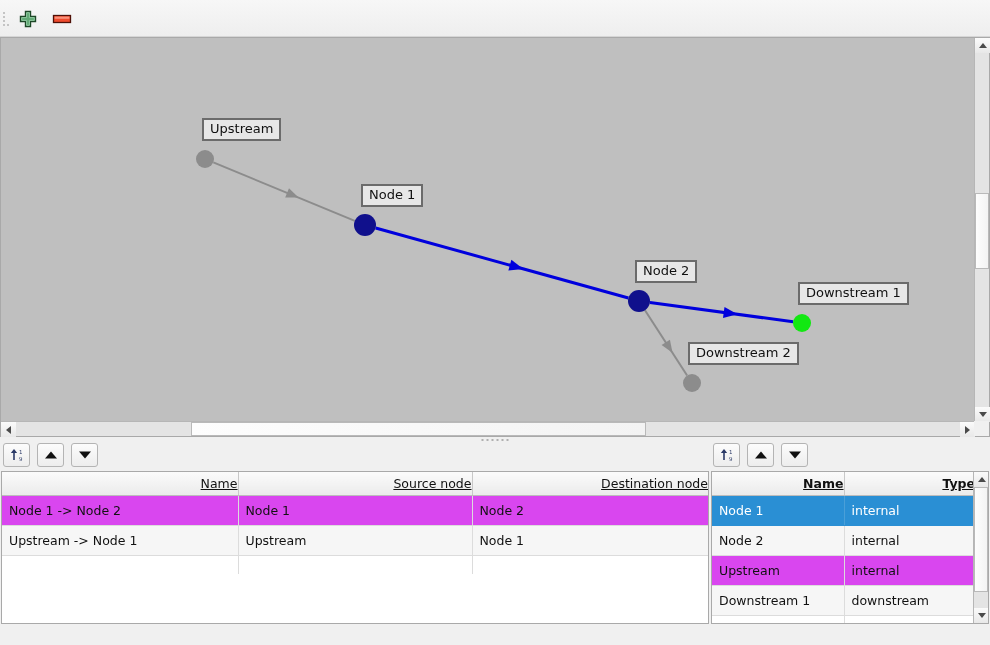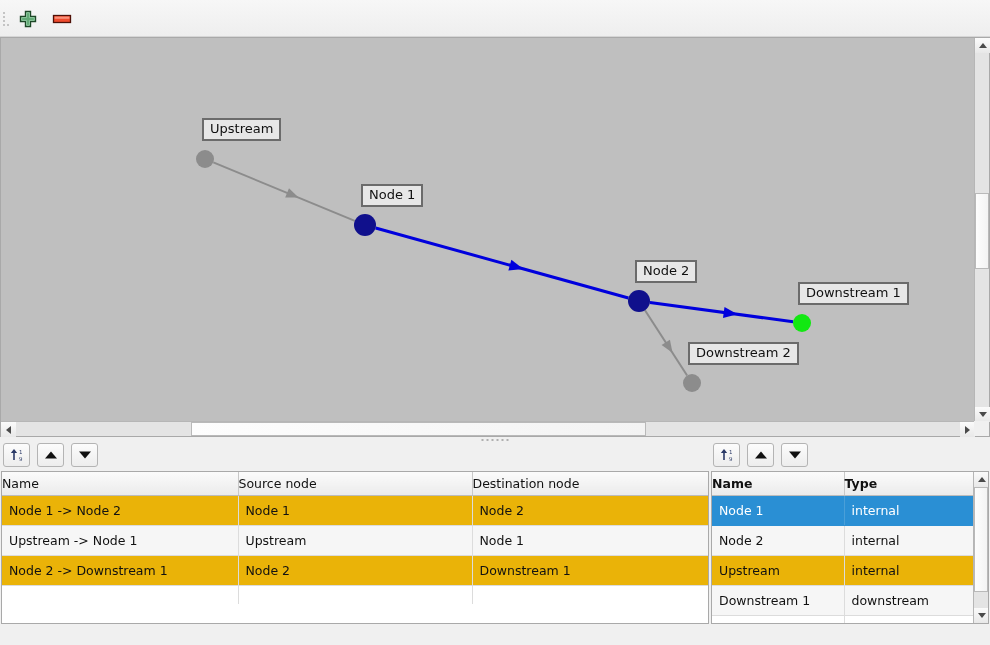--- a/index.html
+++ b/index.html
@@ -157,35 +157,36 @@
     width: 100%;
     font-size: 12.5px;
   }
   table.grid th {
     height: 23px;
     background: linear-gradient(to bottom, #fbfbfb 0%, #ebebeb 100%);
     border-right: 1px solid #c8c8c8;
     border-bottom: 1px solid #bcbcbc;
     font-weight: normal;
     color: #111;
-    text-align: left;
+    text-align: right;
     padding: 0;
+    text-decoration: underline;
   }
   table.grid.bold-head th { font-weight: bold; }
   table.grid td {
     height: 29px;
     border-right: 1px solid #dcdcdc;
     border-bottom: 1px solid #dcdcdc;
     padding: 0 0 0 7px;
     color: #111;
     white-space: nowrap;
     overflow: hidden;
     text-overflow: ellipsis;
   }
-  table.grid tr.even td { background: #eab308; }
+  table.grid tr.even td { background: #d946ef; }
   table.grid tr.odd  td { background: #f6f6f6; }
   table.grid tr.sel td {
     background: #2a8fd4;
     color: #ffffff;
     border-right-color: #4a9fd8;
     border-bottom-color: #2a8fd4;
   }
   table.grid tr.blank td { height: 18px; background: #ffffff; border-bottom: none; }
 </style>
 </head>
@@ -341,25 +342,20 @@
           <tr class="even">
             <td>Node 1 -&gt; Node 2</td>
             <td>Node 1</td>
             <td style="border-right: none;">Node 2</td>
           </tr>
           <tr class="odd">
             <td>Upstream -&gt; Node 1</td>
             <td>Upstream</td>
             <td style="border-right: none;">Node 1</td>
           </tr>
-          <tr class="even">
-            <td>Node 2 -&gt; Downstream 1</td>
-            <td>Node 2</td>
-            <td style="border-right: none;">Downstream 1</td>
-          </tr>
           <tr class="blank">
             <td>&nbsp;</td>
             <td>&nbsp;</td>
             <td style="border-right: none;">&nbsp;</td>
           </tr>
         </tbody>
     </table>
   </div>
 
   <div class="table-wrap" style="left:711px; top:471px; width:278px; height:153px;">

